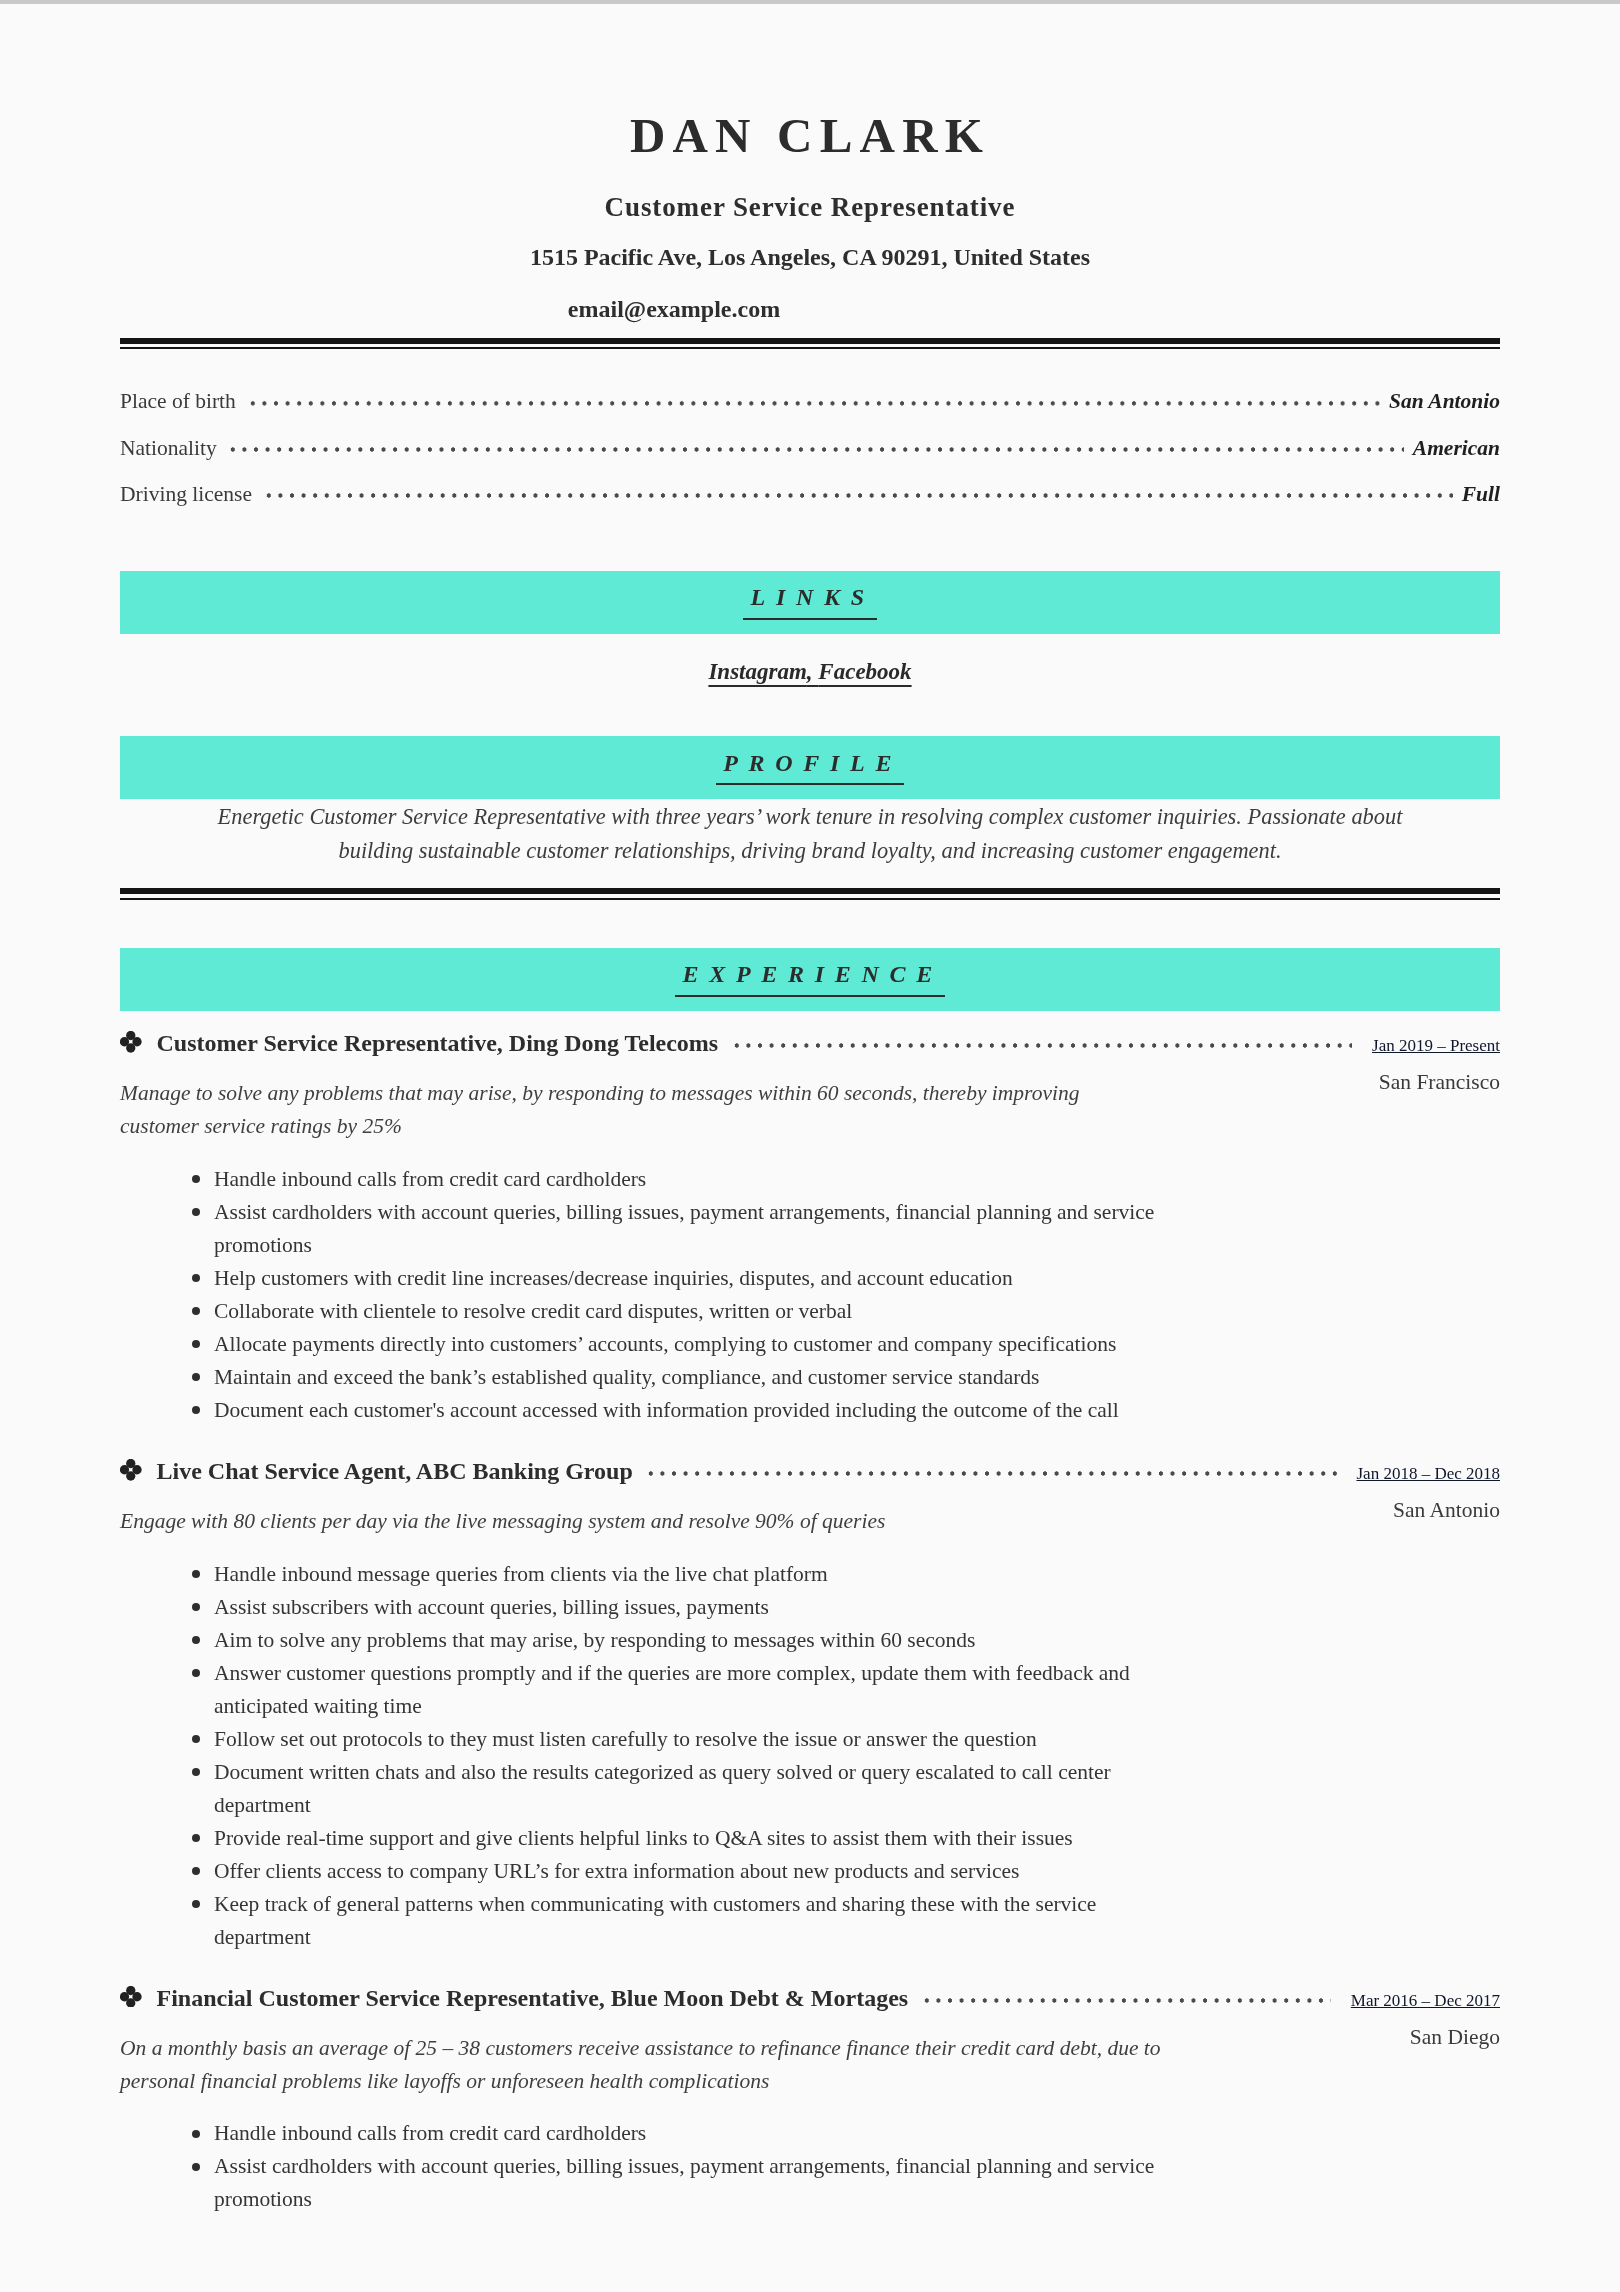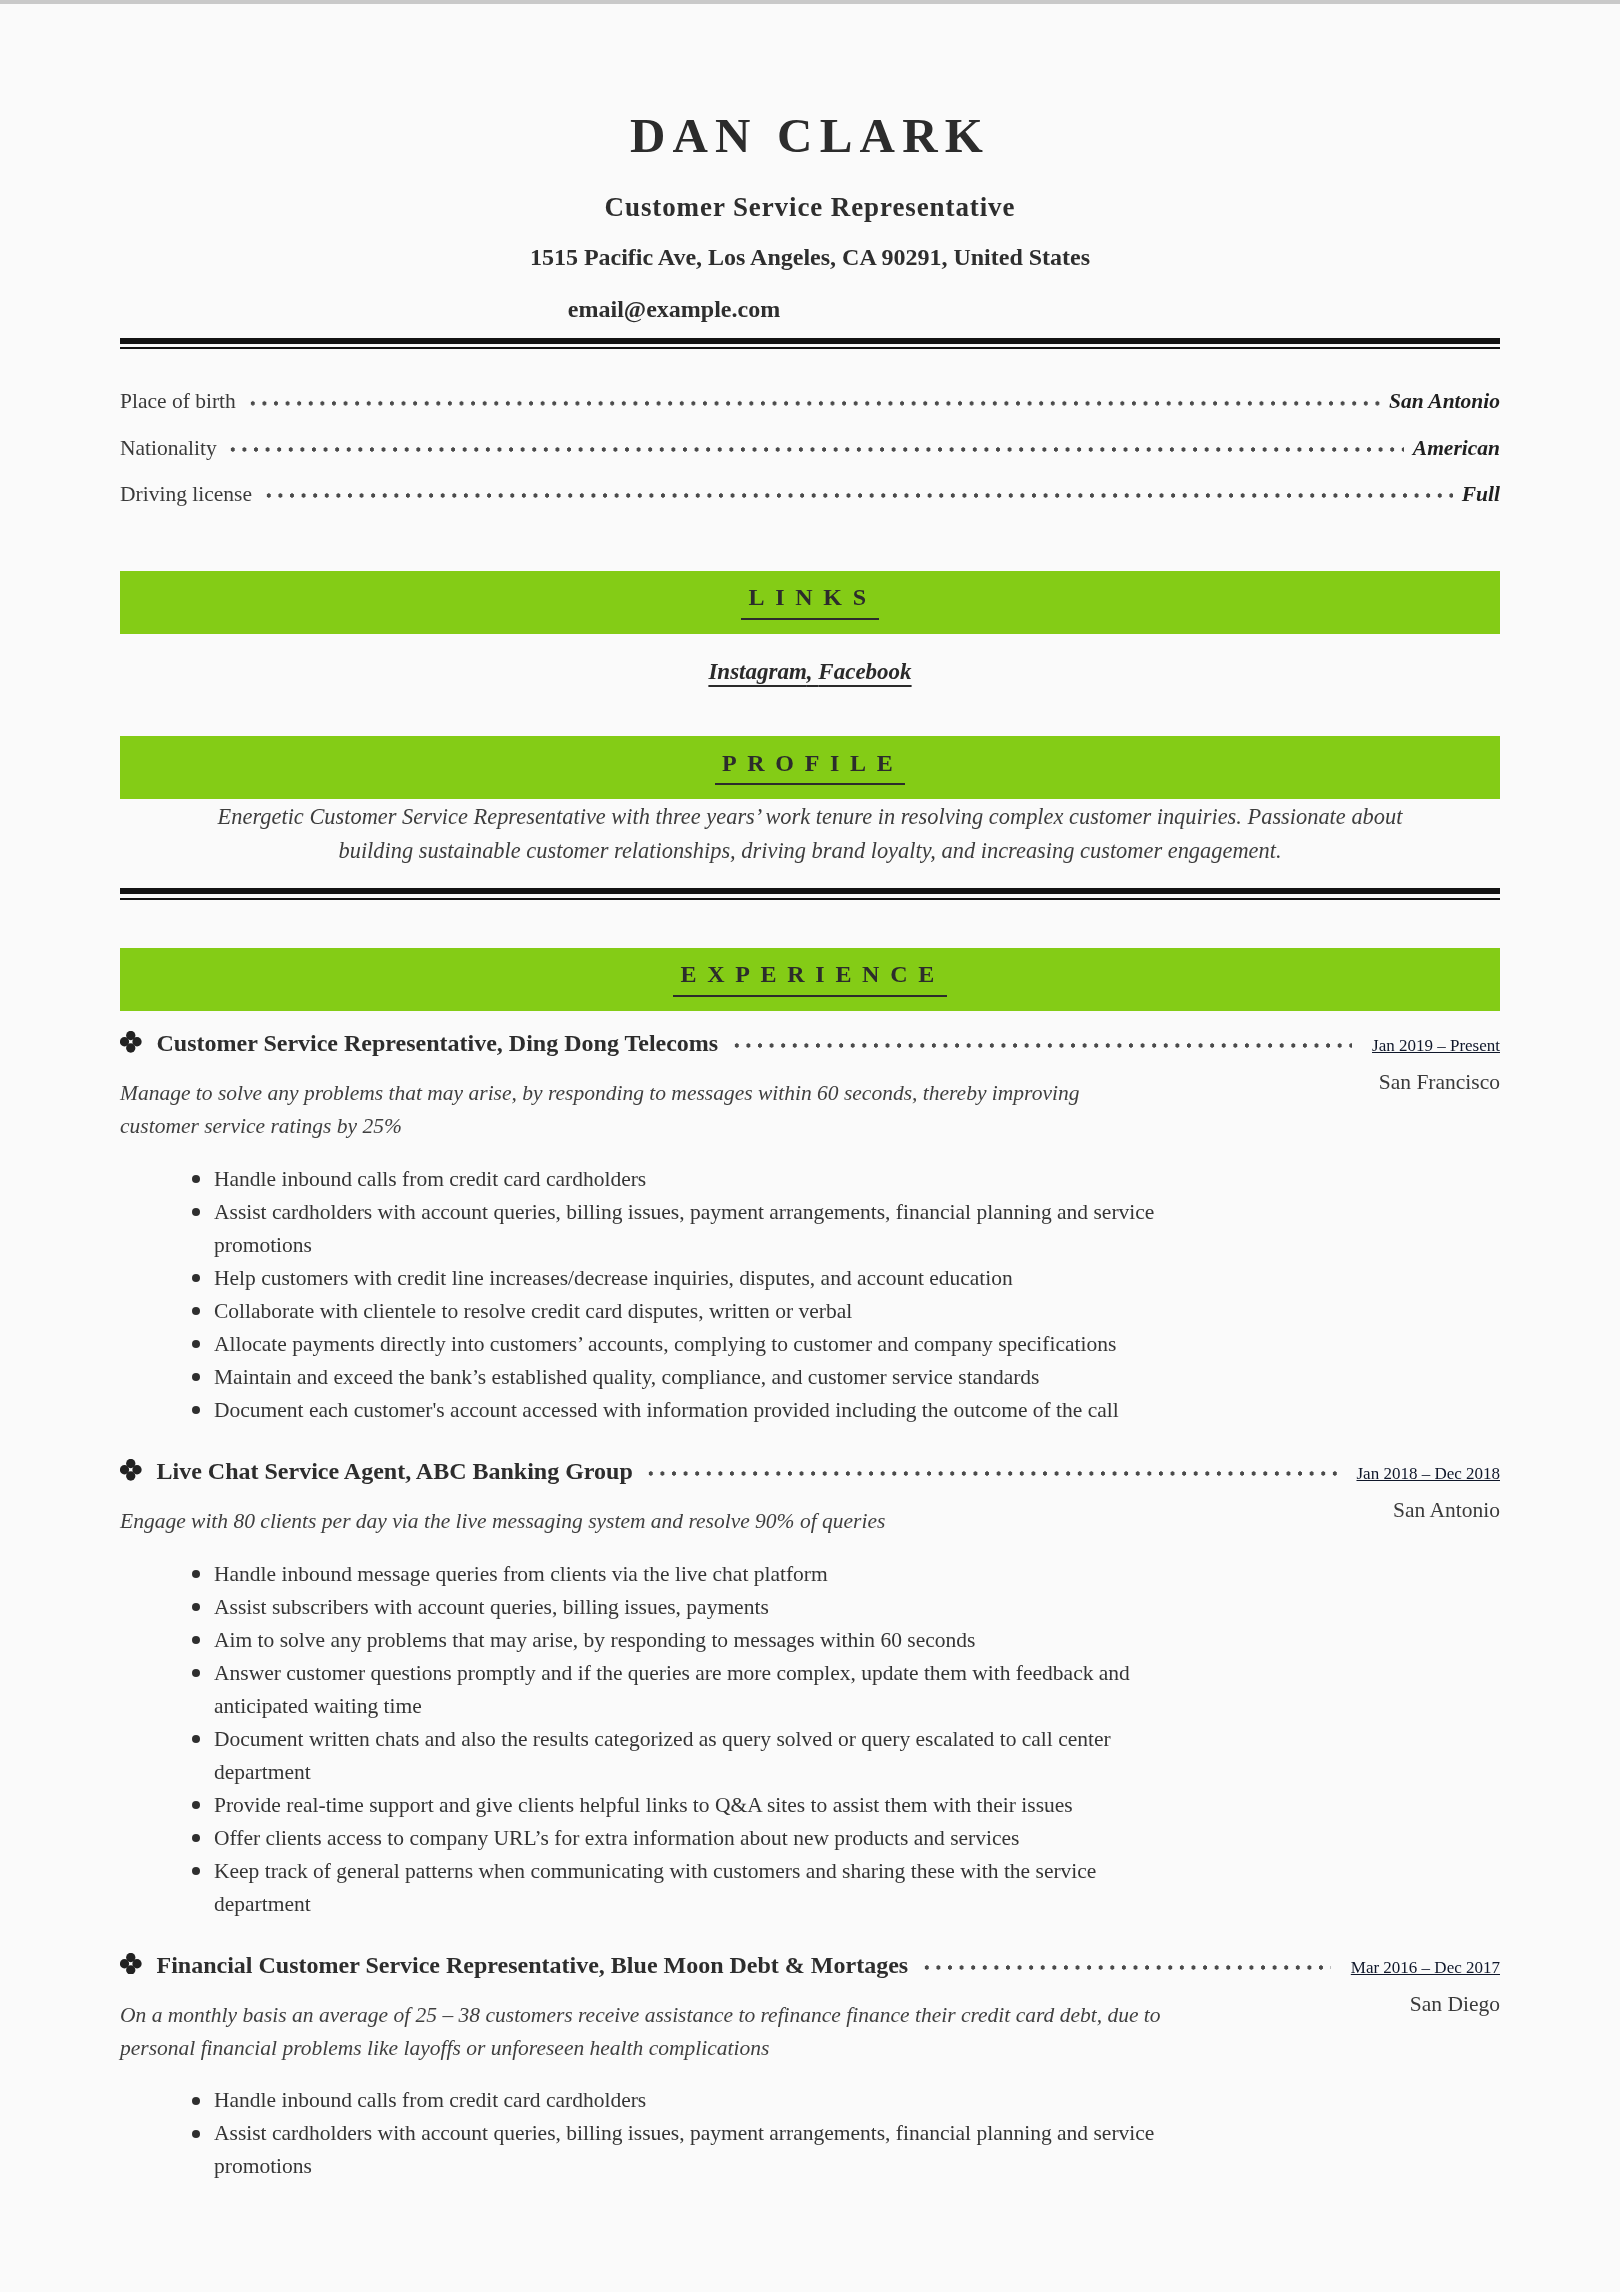--- a/index.html
+++ b/index.html
@@ -73,22 +73,22 @@
   }
   .detail-value {
     white-space:nowrap;
     font-weight:700; font-style:italic; color:#1f1f1f;
   }
 
   
   .band {
     margin-top:32px;
     height:63px;
-    background:#84cc16;
-    display:flex; align-items:center; justify-content:center;
+    background:#5eead4;
+    display:flex; align-items:center; justify-content:center;font-style:italic;
   }
   .band-heading {
     font-size:24px; font-weight:700; letter-spacing:10.7px;
     color:#2c2c2c;
     border-bottom:2.7px solid #2c2c2c;
     padding:0 1.8px 6.3px 7.2px;
   }
   .band.profile-band { margin-top:50px; }
   .band.experience-band { margin-top:48px; }
 
@@ -269,20 +269,21 @@
       <span class="job-leader"></span>
       <span class="job-period">Jan 2018 – Dec 2018</span>
     </div>
     <div class="job-location">San Antonio</div>
     <div class="job-summary">Engage with 80 clients per day via the live messaging system and resolve 90% of queries</div>
     <ul class="job-bullets">
       <li>Handle inbound message queries from clients via the live chat platform</li>
       <li>Assist subscribers with account queries, billing issues, payments</li>
       <li>Aim to solve any problems that may arise, by responding to messages within 60 seconds</li>
       <li>Answer customer questions promptly and if the queries are more complex, update them with feedback and anticipated waiting time</li>
+      <li>Follow set out protocols to they must listen carefully to resolve the issue or answer the question</li>
       <li>Document written chats and also the results categorized as query solved or query escalated to call center department</li>
       <li>Provide real-time support and give clients helpful links to Q&amp;A sites to assist them with their issues</li>
       <li>Offer clients access to company URL’s for extra information about new products and services</li>
       <li>Keep track of general patterns when communicating with customers and sharing these with the service department</li>
     </ul>
   </div>
 
   <div class="job">
     <div class="job-head">
       <span class="job-title"><svg class="clover-icon" viewBox="0 0 24 24">

